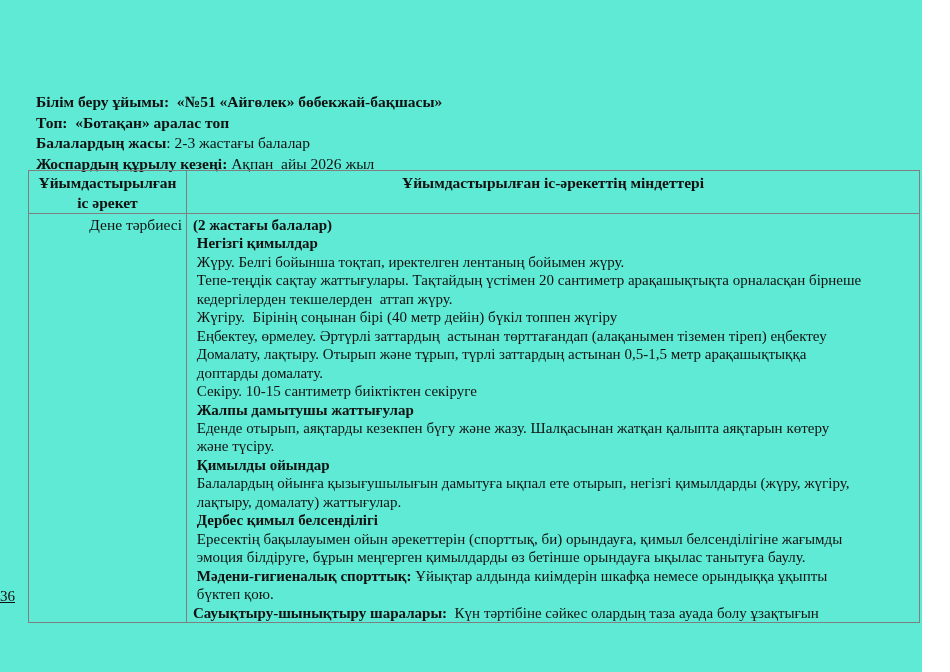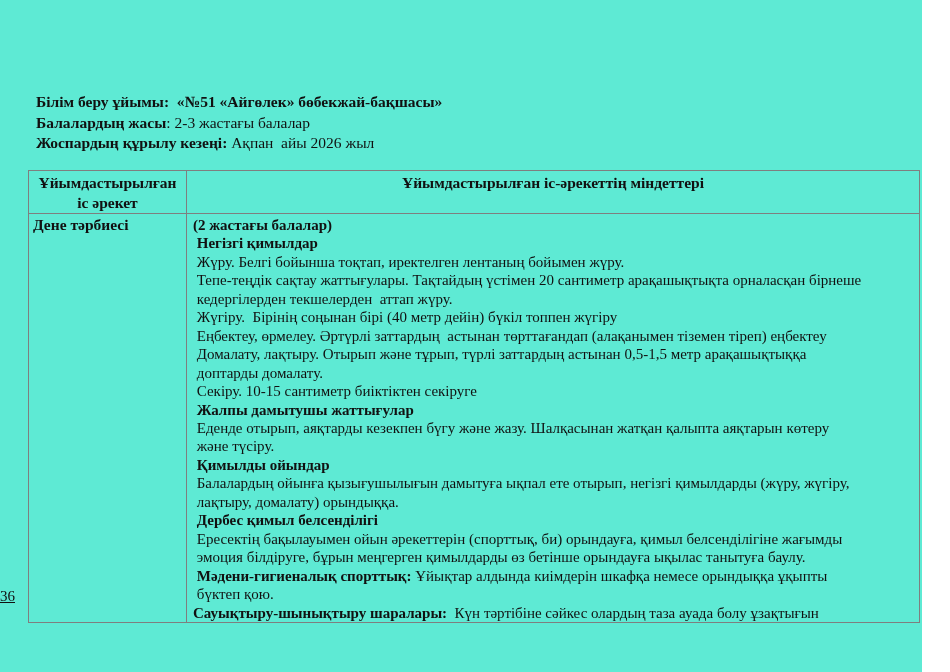--- a/index.html
+++ b/index.html
@@ -42,22 +42,22 @@
     padding: 2px 4px 0 4px;
   }
   .plan-table th {
     font-weight: bold;
     font-size: 15.5px;
     line-height: 20px;
     height: 36px;
   }
   .col-activity { width: 158px; }
   .activity-cell {
-    font-weight: bold;
-    text-align: left;
+    font-weight: normal;
+    text-align: right;
     font-size: 15.5px;
     padding-top: 4px;
   }
   .objectives-cell {
     height: 402px;
     overflow: hidden;
     margin-left: 41px;
   }
   .objectives-cell .line {
     line-height: 18.45px;
@@ -73,20 +73,21 @@
     text-decoration: underline;
   }
 </style>
 </head>
 <body>
 
 <div class="page">
 
   <div class="doc-header">
       <div class="line"><b>Білім беру ұйымы:  «№51 «Айгөлек» бөбекжай-бақшасы»</b><span></span></div>
+      <div class="line"><b>Топ:  «Ботақан» аралас топ</b><span></span></div>
       <div class="line"><b>Балалардың жасы</b><span>: 2-3 жастағы балалар</span></div>
       <div class="line"><b>Жоспардың құрылу кезеңі:</b><span> Ақпан  айы 2026 жыл</span></div>
     </div>
 
   <table class="plan-table">
     <colgroup>
       <col class="col-activity">
       <col>
     </colgroup>
     <tbody>
@@ -105,21 +106,21 @@
             <div class="line"><b></b><span> Жүгіру.  Бірінің соңынан бірі (40 метр дейін) бүкіл топпен жүгіру</span></div>
             <div class="line"><b></b><span> Еңбектеу, өрмелеу. Әртүрлі заттардың  астынан төрттағандап (алақанымен тіземен тіреп) еңбектеу</span></div>
             <div class="line"><b></b><span> Домалату, лақтыру. Отырып және тұрып, түрлі заттардың астынан 0,5-1,5 метр арақашықтыққа</span></div>
             <div class="line"><b></b><span> доптарды домалату.</span></div>
             <div class="line"><b></b><span> Секіру. 10-15 сантиметр биіктіктен секіруге</span></div>
             <div class="line"><b> Жалпы дамытушы жаттығулар</b><span></span></div>
             <div class="line"><b></b><span> Еденде отырып, аяқтарды кезекпен бүгу және жазу. Шалқасынан жатқан қалыпта аяқтарын көтеру</span></div>
             <div class="line"><b></b><span> және түсіру.</span></div>
             <div class="line"><b> Қимылды ойындар</b><span></span></div>
             <div class="line"><b></b><span> Балалардың ойынға қызығушылығын дамытуға ықпал ете отырып, негізгі қимылдарды (жүру, жүгіру,</span></div>
-            <div class="line"><b></b><span> лақтыру, домалату) орындыққа.</span></div>
+            <div class="line"><b></b><span> лақтыру, домалату) жаттығулар.</span></div>
             <div class="line"><b> Дербес қимыл белсенділігі</b><span></span></div>
             <div class="line"><b></b><span> Ересектің бақылауымен ойын әрекеттерін (спорттық, би) орындауға, қимыл белсенділігіне жағымды</span></div>
             <div class="line"><b></b><span> эмоция білдіруге, бұрын меңгерген қимылдарды өз бетінше орындауға ықылас танытуға баулу.</span></div>
             <div class="line"><b> Мәдени-гигиеналық спорттық:</b><span> Ұйықтар алдында киімдерін шкафқа немесе орындыққа ұқыпты</span></div>
             <div class="line"><b></b><span> бүктеп қою.</span></div>
             <div class="line"><b>Сауықтыру-шынықтыру шаралары:</b><span>  Күн тәртібіне сәйкес олардың таза ауада болу ұзақтығын</span></div>
           </td>
     </tr>
   </tbody>
     </table>

